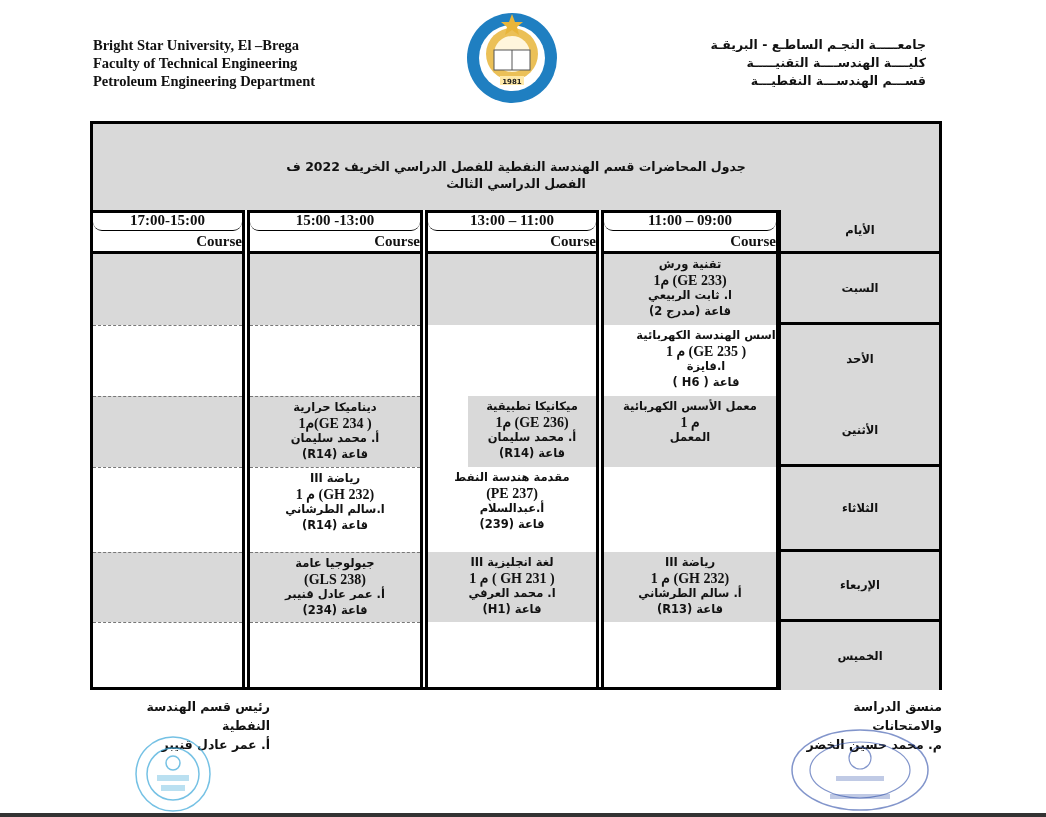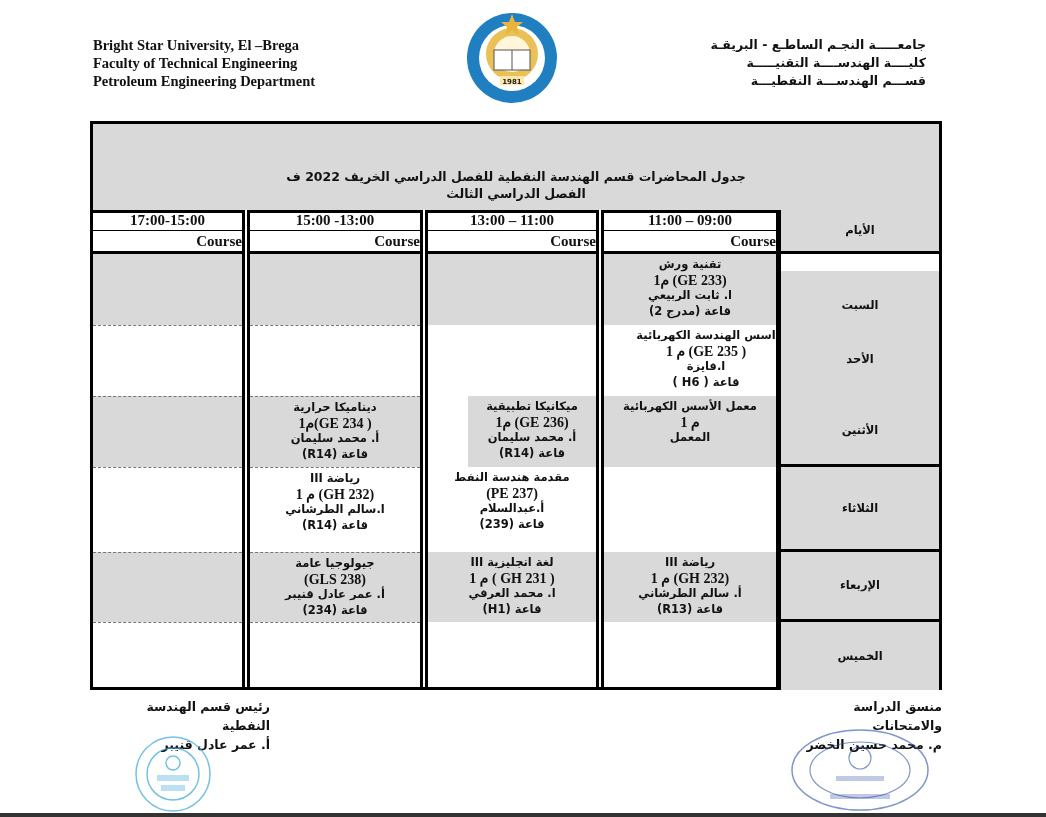--- a/index.html
+++ b/index.html
@@ -9,28 +9,28 @@
   .hdr-en { position: absolute; left: 93px; top: 36px; font-weight: bold; font-size: 14.5px; line-height: 18px; }
   .hdr-ar { position: absolute; right: 120px; top: 36px; direction: rtl; text-align: right;
             font-family: "DejaVu Sans", sans-serif; font-weight: bold; font-size: 12.5px; line-height: 18px; }
   .logo { position: absolute; left: 462px; top: 10px; width: 100px; height: 96px; }
 
   .tbl-wrap { position: absolute; left: 90px; top: 121px; width: 852px; height: 569px;
               border: 3px solid #000; box-sizing: border-box; }
   .title-box { position: absolute; left: 0; top: 0; right: 0; height: 86px; background: #d9d9d9;
                border-bottom: 3px solid #000; direction: rtl; text-align: center;
                font-family: "DejaVu Sans", sans-serif; font-weight: bold; font-size: 12.5px; line-height: 17px; }
-  .title-box .t1 { padding-top: 44px; }
+  .title-box .t1 { padding-top: 34px; }
 
   .col { position: absolute; top: 86px; bottom: 0; }
   .vsep { position: absolute; top: 86px; bottom: 0; width: 8px;
           border-left: 3px solid #000; border-right: 3px solid #000; box-sizing: border-box; background:#fff; }
 
   .time-h { position: absolute; left: 0; right: 0; top: 0; height: 20px; text-align: center;
-            font-weight: bold; font-size: 15px; line-height: 21px; border-bottom: 1px solid #000; }
+            font-weight: bold; font-size: 15px; line-height: 21px; border-bottom: 1px solid #000; border-radius: 9px; }
   .course-h { position: absolute; left: 0; right: 0; top: 21px; height: 20px; text-align: right;
               font-weight: bold; font-size: 15px; line-height: 20px; border-bottom: 3px solid #000; }
 
   .cell { position: absolute; left: 0; right: 0; text-align: center; direction: rtl;
           font-weight: bold; font-size: 13px; line-height: 15.5px; box-sizing: border-box; padding-top: 3px; }
   .cell.gray { background: #d9d9d9; }
   .cell.dash { border-top: 1px dashed #777; }
   .cell .ar { font-family: "DejaVu Sans", sans-serif; font-size: 11.5px; }
   .cell .en { font-family: "Liberation Serif", serif; font-size: 14px; }
 
@@ -171,21 +171,21 @@
       <div class="en">(GH 232) م 1</div>
       <div class="ar">أ.   سالم الطرشاني</div>
       <div class="ar">قاعة (R13)</div>
     </div>
     <div class="cell" style="top:412px;height:68px;"></div>
   </div>
   <div class="vsep" style="left:683px; width:5px; border-right:none;"></div>
 
   <div class="days-col">
     <div class="day-h" style="top:0;height:44px;line-height:41px;">الأيام</div>
-    <div class="day-h" style="top:44px;height:71px;line-height:68px;margin-top:17px;">السبت</div>
+    <div class="day-h" style="top:44px;height:71px;line-height:68px;">السبت</div>
     <div class="day-h" style="top:115px;height:91px;line-height:68px;">الأحد</div>
     <div class="day-h" style="top:186px;height:71px;line-height:68px;">الأثنين</div>
     <div class="day-h" style="top:257px;height:85px;line-height:82px;">الثلاثاء</div>
     <div class="day-h" style="top:342px;height:70px;line-height:67px;">الإربعاء</div>
     <div class="day-h" style="top:412px;height:68px;line-height:68px;border-bottom:none;">الخميس</div>
   </div>
 </div>
 
 <div class="sig-left">
   <div>رئيس قسم الهندسة النفطية</div>

